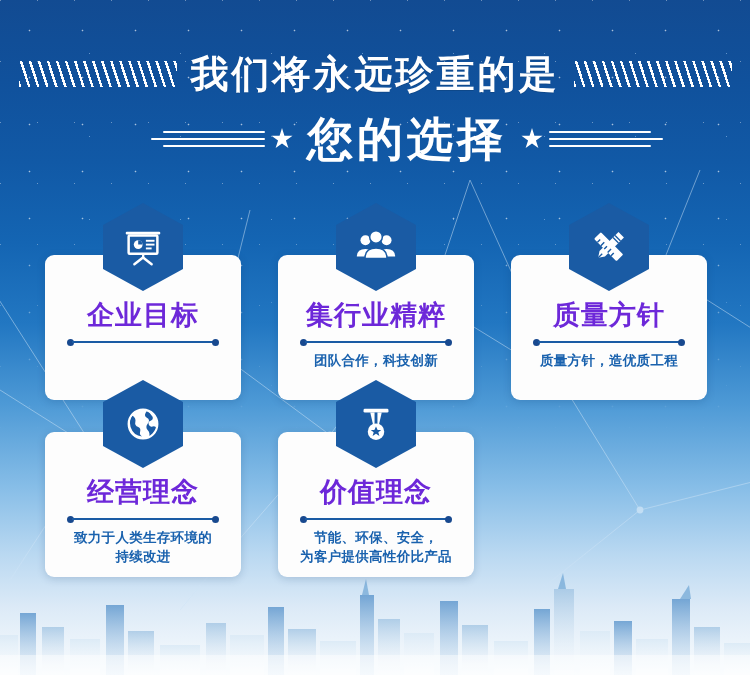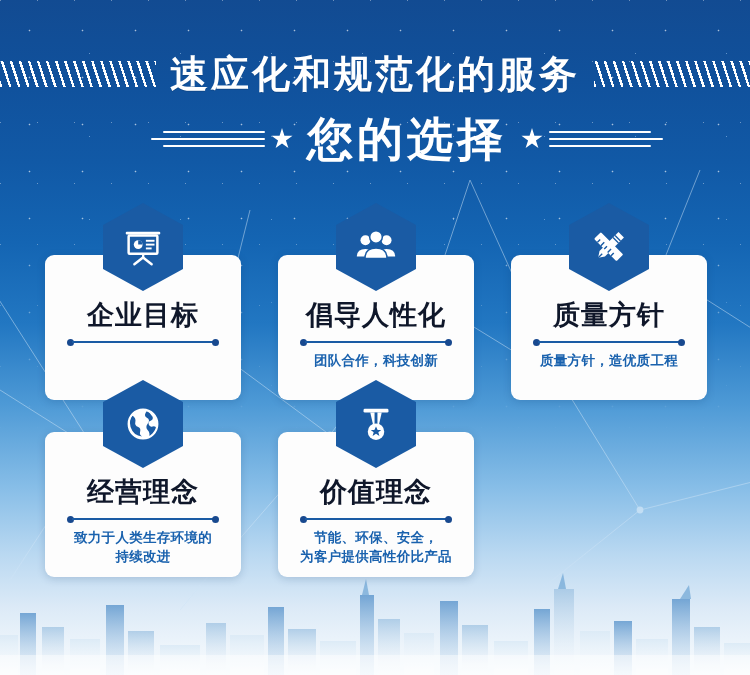--- a/index.html
+++ b/index.html
@@ -83,21 +83,21 @@
     display:flex;flex-direction:column;align-items:center;
   }
   .hexwrap{position:absolute;left:50%;top:-52px;transform:translateX(-50%);width:80px;height:88px;}
   .hex{
     width:80px;height:88px;background:#1a5ba4;
     clip-path:polygon(50% 0%,100% 25%,100% 75%,50% 100%,0% 75%,0% 25%);
     display:flex;align-items:center;justify-content:center;
   }
   .hex svg{display:block;}
   .card-title{
-    margin-top:44px;font-size:27px;font-weight:bold;color:#0f172a;
+    margin-top:44px;font-size:27px;font-weight:bold;color:#6d28d9;
     letter-spacing:1px;line-height:32px;white-space:nowrap;
   }
   .divider{position:relative;width:152px;height:8px;margin:7px 0 5px 0;}
   .divider .ln{position:absolute;left:5px;right:5px;top:3px;height:1.6px;background:#1a5ba4;}
   .divider .dot{position:absolute;top:0.5px;width:7px;height:7px;border-radius:50%;background:#18498f;}
   .divider .dot.l{left:0;}
   .divider .dot.r{right:0;}
   .card-sub{
     font-size:13.5px;color:#1a62ae;font-weight:bold;line-height:19px;
     text-align:center;width:184px;letter-spacing:.3px;
@@ -187,21 +187,21 @@
       <path d="M680 64 L689 50 L691 64 Z" fill="#6ea5d4" opacity="0.7"></path>
       <path d="M558 54 L563 38 L566 54 Z" fill="#6ea5d4" opacity="0.7"></path>
       <path d="M362 60 L366 44 L369 60 Z" fill="#6ea5d4" opacity="0.7"></path>
     </g>
     <rect x="0" y="120" width="750" height="20" fill="#ffffff" opacity="0.45"></rect>
   </svg>
 
   <div class="header">
     <div class="hdr-row1">
       <div class="hatch left"></div>
-      <div class="hdr-title1">速应化和规范化的服务</div>
+      <div class="hdr-title1">我们将永远珍重的是</div>
       <div class="hatch right"></div>
     </div>
     <div class="hdr-row2">
       <div class="wedge left">
           <i></i>
           <i></i>
           <i></i>
         </div>
       <div class="star"></div>
       <div class="hdr-title2">您的选择</div>
@@ -248,21 +248,21 @@
             <svg width="46" height="46" viewBox="0 0 48 48">
               <circle cx="13" cy="17" r="5.2" fill="#fff"></circle>
               <path d="M4 34 q0-8 9-8 q9 0 9 8 z" fill="#fff"></path>
               <circle cx="35" cy="17" r="5.2" fill="#fff"></circle>
               <path d="M26 34 q0-8 9-8 q9 0 9 8 z" fill="#fff"></path>
               <circle cx="24" cy="13.5" r="6.6" fill="#fff" stroke="#1a5ba4" stroke-width="1.6"></circle>
               <path d="M12.5 36 q0-11 11.5-11 q11.5 0 11.5 11 z" fill="#fff" stroke="#1a5ba4" stroke-width="1.6"></path>
             </svg>
           </div>
         </div>
-        <div class="card-title">倡导人性化</div>
+        <div class="card-title">集行业精粹</div>
         <div class="divider">
           <span class="dot l"></span>
             <span class="ln"></span>
             <span class="dot r"></span>
         </div>
         <div class="card-sub">
           <span>团队合作，科技创新</span>
         </div>
       </div>
 

